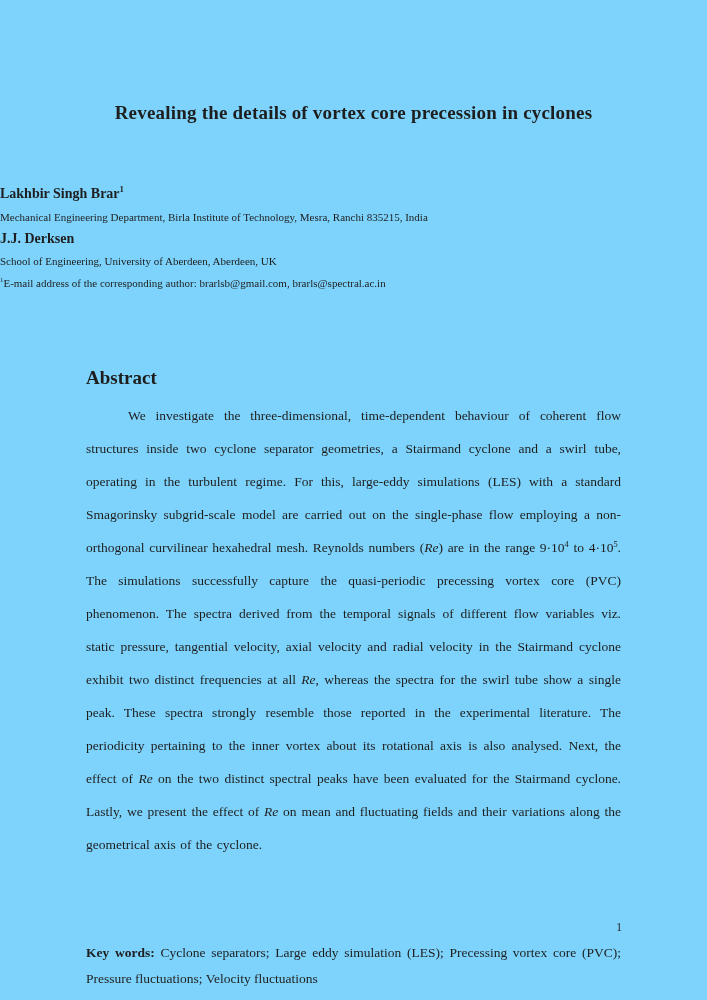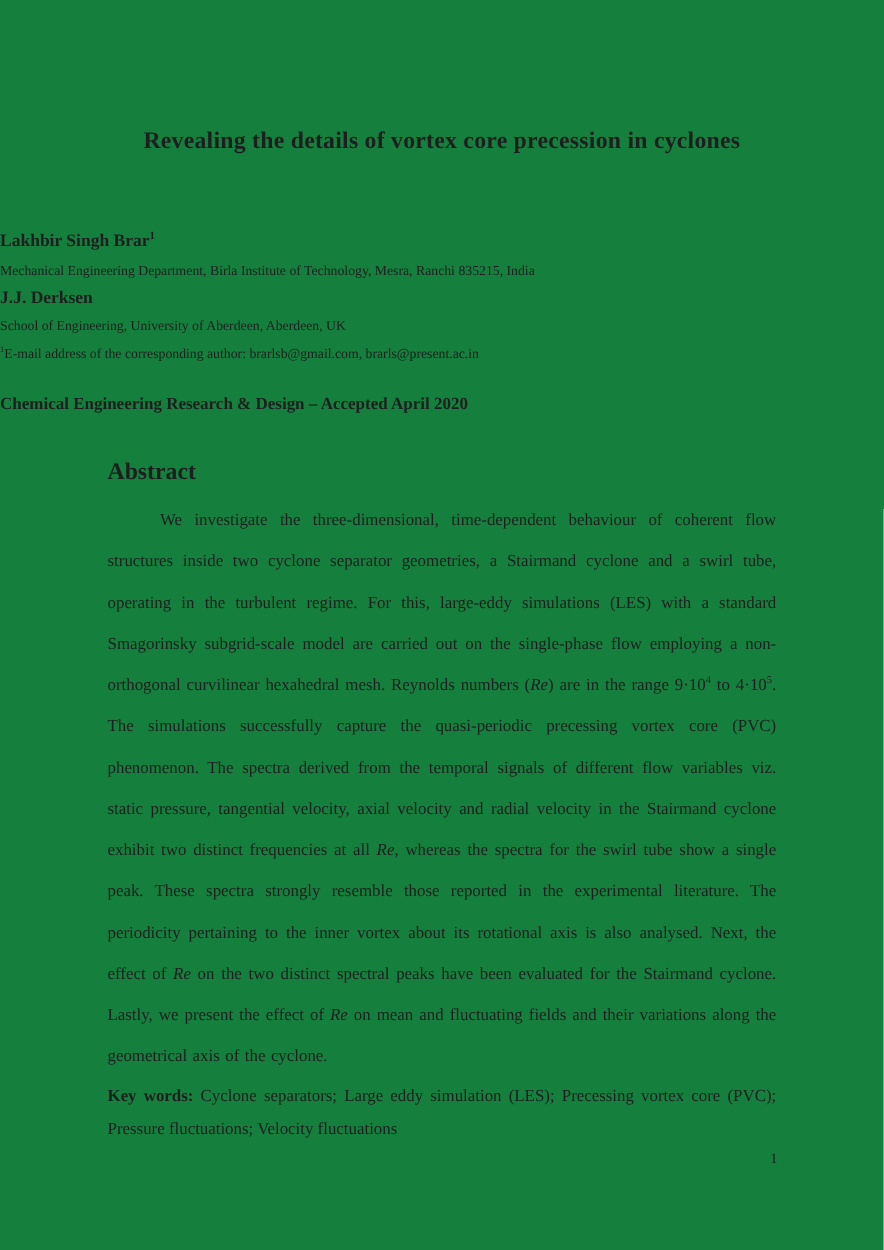--- a/index.html
+++ b/index.html
@@ -4,21 +4,21 @@
 <style>
   html, body {
     margin: 0;
     padding: 0;
     background: #ffffff;
   }
   .page {
     position: relative;
     width: 707px;
     height: 1000px;
-    background: #15803d;
+    background: #7dd3fc;
     font-family: "Liberation Serif", "DejaVu Serif", serif;
     color: #1e1e1e;
     overflow: hidden;
   }
   .paper-title {
     position: absolute;
     top: 92px;
     left: 0;
     width: 707px;
     text-align: center;
@@ -56,21 +56,21 @@
     left: 86px;
     width: 535px;
     text-align: justify;
     font-size: 13.5px;
     line-height: 33px;
     text-indent: 42px;
     word-spacing: 1px;
   }
   .keywords {
     position: absolute;
-    top: 850px;
+    top: 926px;
     left: 86px;
     width: 535px;
     text-align: justify;
     font-size: 13.5px;
     line-height: 26px;
   }
   .keywords-label {
     font-weight: bold;
   }
   .page-number {
@@ -98,23 +98,22 @@
   </div>
 
   <div class="center-line author-name" style="top:186px;"><span>Lakhbir Singh Brar</span><sup>1</sup></div>
 
   <div class="center-line affil-line" style="top:211px;">Mechanical Engineering Department, Birla Institute of Technology, Mesra, Ranchi 835215, India</div>
 
   <div class="center-line author-name" style="top:231px;">J.J. Derksen</div>
 
   <div class="center-line affil-line" style="top:255px;">School of Engineering, University of Aberdeen, Aberdeen, UK</div>
 
-  <div class="center-line affil-line" style="top:277px;"><sup>1</sup><span>E-mail address of the corresponding author: </span><span>brarlsb@gmail.com</span><span>, </span><span>brarls@present.ac.in</span></div>
+  <div class="center-line affil-line" style="top:277px;"><sup>1</sup><span>E-mail address of the corresponding author: </span><span>brarlsb@gmail.com</span><span>, </span><span>brarls@spectral.ac.in</span></div>
 
-  <div class="center-line journal-line" style="top:315px;">Chemical Engineering Research &amp; Design – Accepted April 2020</div>
 
   <div class="abstract-heading">Abstract</div>
 
   <p class="abstract-body"><span>We investigate the three-dimensional, time-dependent behaviour of coherent flow structures inside two cyclone separator geometries, a Stairmand cyclone and a swirl tube, operating in the turbulent regime. For this, large-eddy simulations (LES) with a standard Smagorinsky subgrid-scale model are carried out on the single-phase flow employing a non-orthogonal curvilinear hexahedral mesh. Reynolds numbers (</span><span class="re-italic">Re</span><span>) are in the range 9·10</span><sup>4</sup><span> to 4·10</span><sup>5</sup><span>. The simulations successfully capture the quasi-periodic precessing vortex core (PVC) phenomenon. The spectra derived from the temporal signals of different flow variables viz. static pressure, tangential velocity, axial velocity and radial velocity in the Stairmand cyclone exhibit two distinct frequencies at all </span><span class="re-italic">Re</span><span>, whereas the spectra for the swirl tube show a single peak. These spectra strongly resemble those reported in the experimental literature. The periodicity pertaining to the inner vortex about its rotational axis is also analysed. Next, the effect of </span><span class="re-italic">Re</span><span> on the two distinct spectral peaks have been evaluated for the Stairmand cyclone. Lastly, we present the effect of </span><span class="re-italic">Re</span><span> on mean and fluctuating fields and their variations along the geometrical axis of the cyclone.</span></p>
 
   <p class="keywords"><span class="keywords-label">Key words:</span><span> Cyclone separators; Large eddy simulation (LES); Precessing vortex core (PVC); Pressure fluctuations; Velocity fluctuations</span></p>
 
   <div class="page-number">1</div>
 
 </div>

